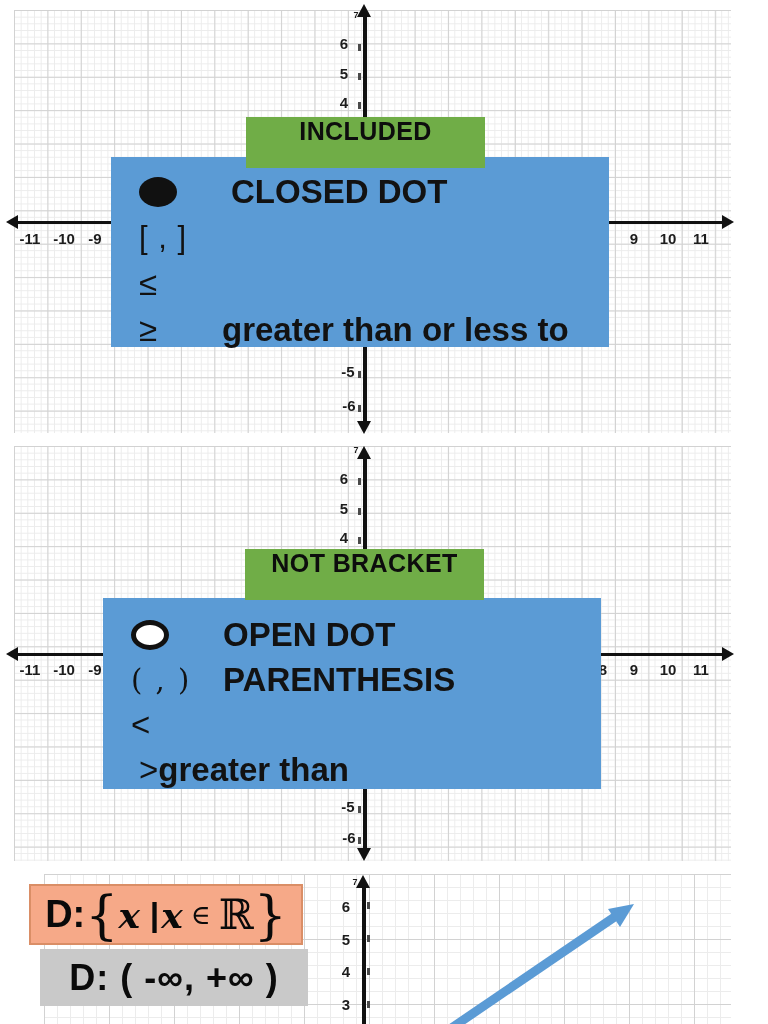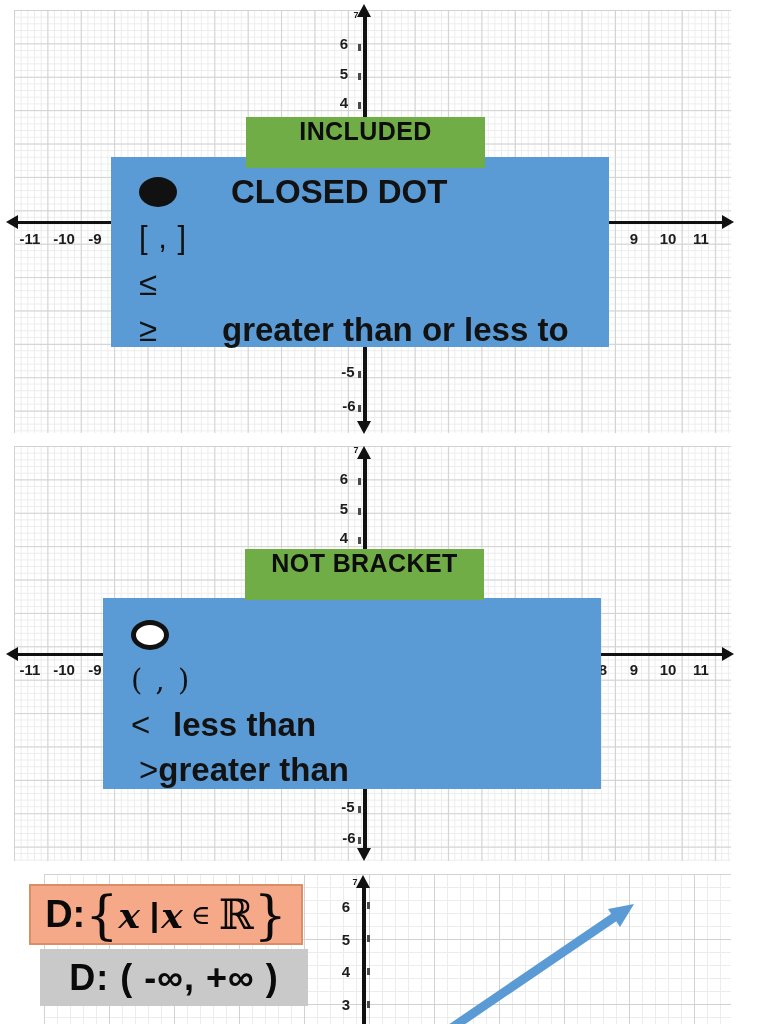--- a/index.html
+++ b/index.html
@@ -151,27 +151,28 @@
 
     <div class="greenbox" style="left:245px;top:549px;width:239px;height:51px;">
       <span>NOT BRACKET</span>
     </div>
 
     <div class="bluebox" style="left:103px;top:598px;width:498px;height:191px;padding-top:14px;">
       <div class="brow" style="height:45px;">
         <span class="sym" style="width:92px;">
             <span class="open-dot"></span>
           </span>
+        <span>OPEN DOT</span>
       </div>
       <div class="brow" style="height:45px;">
         <span class="sym paren-sym" style="width:92px;">( , )</span>
+        <span>PARENTHESIS</span>
       </div>
       <div class="brow" style="height:45px;">
         <span class="sym ineq" style="width:42px;">&lt;</span>
-        <span>less than</span>
       </div>
       <div class="brow" style="height:45px;padding-left:8px;">
         <span class="sym ineq">&gt;</span>
         <span>greater than</span>
       </div>
     </div>
   </div>
 
   <div>
     <div class="grid grid-coarse" style="left:44px;top:874px;width:687px;height:150px;"></div>

